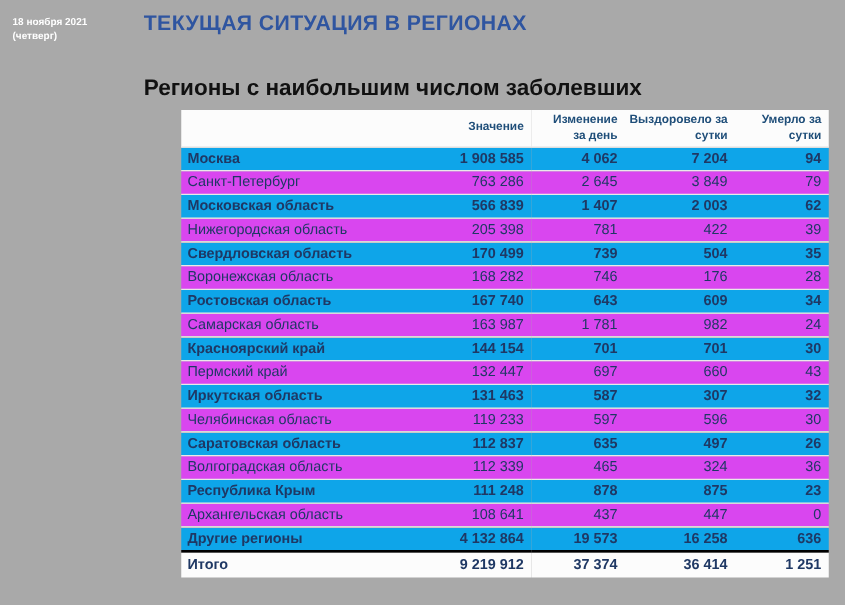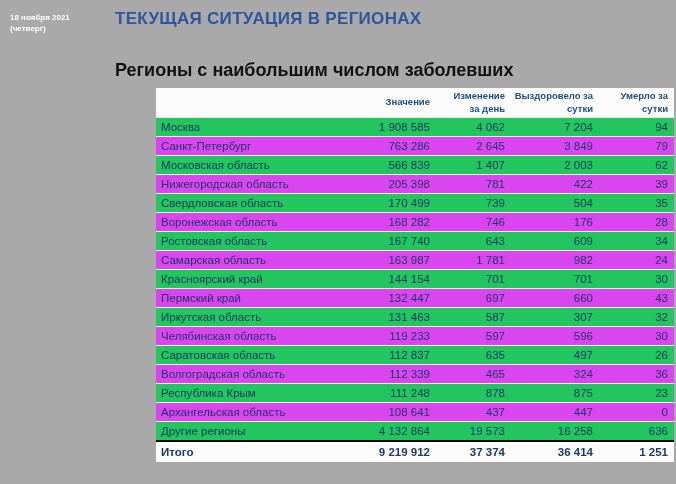--- a/index.html
+++ b/index.html
@@ -15,21 +15,21 @@
     color: #ffffff; font-weight: bold; font-size: 8px; line-height: 1.4;
   }
   .slide-title {
     position: absolute; left: 115px; top: 9px;
     font-size: 17px; font-weight: bold; color: #2f55a0; letter-spacing: 0.3px;
   }
   .slide-subtitle {
     position: absolute; left: 115px; top: 60px;
     font-size: 18px; font-weight: bold; color: #111111;
   }
-  .table-wrap { position: absolute; left: 115px; top: 88px; width: 410px; padding-left: 41px; }
+  .table-wrap { position: absolute; left: 104px; top: 88px; width: 410px; padding-left: 41px; }
   table { width: 518px; border-collapse: collapse; table-layout: fixed; }
   col.c-region { width: 195px; }
   col.c-value { width: 85px; }
   col.c-change { width: 75px; }
   col.c-recovered { width: 88px; }
   col.c-died { width: 75px; }
   thead th {
     background: #fcfcfc; color: #1f4e79;
     font-size: 9.5px; font-weight: bold; line-height: 1.3;
     height: 29px; padding: 0; vertical-align: middle;
@@ -38,21 +38,21 @@
     display: flex; flex-direction: column; justify-content: center;
     align-items: flex-end; height: 29px; padding-right: 6px; text-align: right;
   }
   tbody td {
     font-size: 11.5px; color: #1f3864;
     height: 18px; padding: 0 6px 0 0; text-align: right;
     border-top: 1px solid #e9e9e9;
     white-space: nowrap; overflow: hidden;
   }
   tbody td:first-child { text-align: left; padding-left: 5px; }
-  tbody tr.dark td { background: #22c55e; }
+  tbody tr.dark td { background: #0ea5e9; font-weight: bold; }
   tbody tr.light td { background: #d946ef; }
   tbody.total-body td {
     background: #fcfcfc; font-weight: bold; height: 20px;
     border-top: 2px solid #000000;
   }
 </style>
 </head>
 <body>
 
 <div class="date-block">

